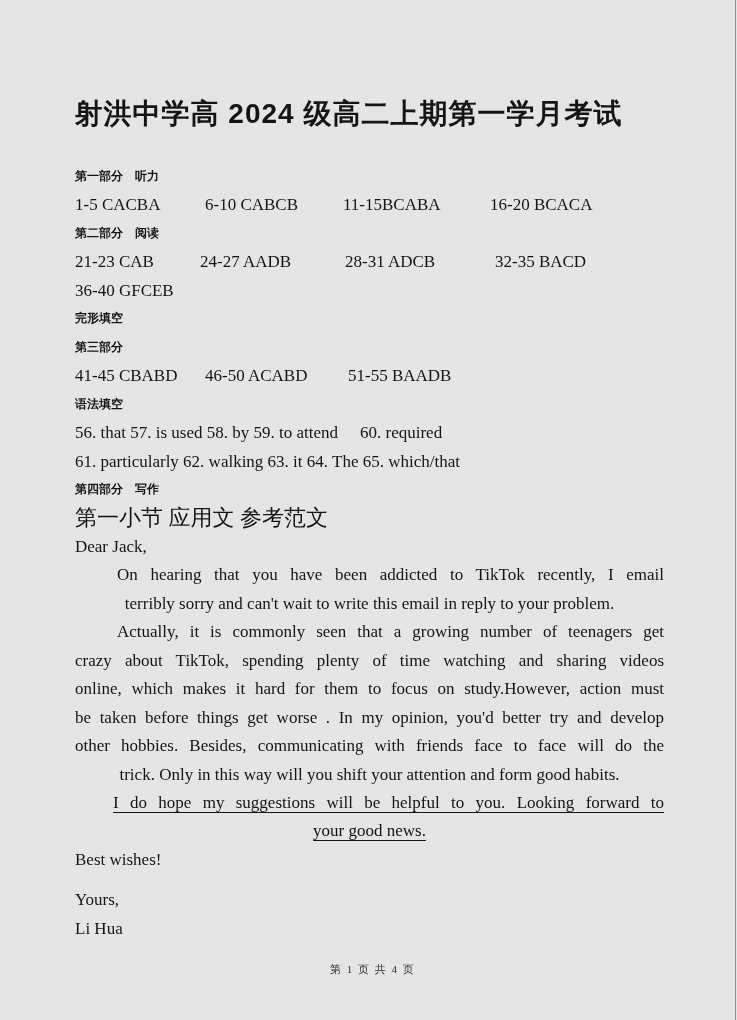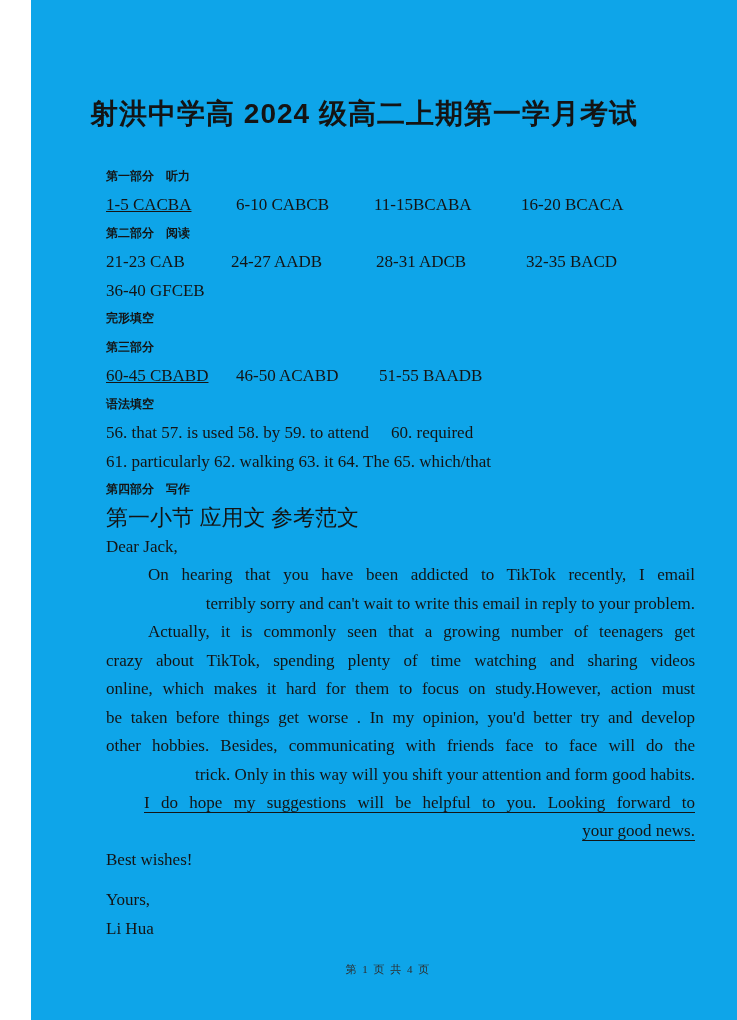--- a/index.html
+++ b/index.html
@@ -11,22 +11,21 @@
     height: 1020px;
     position: relative;
     background: #ffffff;
     color: #141414;
     font-family: "Liberation Serif", "DejaVu Serif", serif;
     overflow: hidden;
   }
   .page {
     position: absolute;
     inset: 0;
-    background: #0ea5e9;
-    margin-left: 31px;
+    background: #e5e5e5;
   }
   .edge-line {
     position: absolute;
     top: 0;
     left: 735px;
     width: 1px;
     height: 1020px;
     background: #8f8f8f;
   }
   .doc-title {
@@ -72,36 +71,36 @@
     font-size: 12px;
   }
   .cn-sub {
     font-size: 22px;
   }
   .ans-row {
     display: flex;
     white-space: pre;
   }
   .col { display: inline-block; }
-  .w130 { width: 130px; text-decoration: underline; }
+  .w130 { width: 130px; }
   .w138 { width: 138px; }
   .w147 { width: 147px; }
   .w125 { width: 125px; }
   .w145 { width: 145px; }
   .w150 { width: 150px; }
   .w143 { width: 143px; }
   .gap22 { margin-left: 22px; }
   .jline {
     white-space: normal;
     text-align: justify;
     text-align-last: justify;
   }
   .jlast {
     white-space: normal;
-    text-align: right;
+    text-align: center;
   }
   .indent42 { text-indent: 42px; }
   .indent38 { text-indent: 38px; }
   .ul {
     text-decoration: underline;
     text-underline-offset: 4px;
   }
   .spacer12 { height: 12px; }
   .sign-line {
     text-align: left;
@@ -140,21 +139,21 @@
       <span class="col w125">21-23 CAB</span>
       <span class="col w145">24-27 AADB</span>
       <span class="col w150">28-31 ADCB</span>
       <span class="col">32-35 BACD</span>
     </div>
     <div class="line">36-40 GFCEB</div>
 
     <div class="line cn-head">完形填空</div>
     <div class="line cn-head">第三部分</div>
     <div class="line ans-row">
-      <span class="col w130">60-45 CBABD</span>
+      <span class="col w130">41-45 CBABD</span>
       <span class="col w143">46-50 ACABD</span>
       <span class="col">51-55 BAADB</span>
     </div>
     <div class="line cn-head">语法填空</div>
     <div class="line ans-row">
       <span class="col">56. that 57. is used 58. by 59. to attend</span>
       <span class="col gap22">60. required</span>
     </div>
     <div class="line">61. particularly 62. walking 63. it 64. The 65. which/that</div>
 

